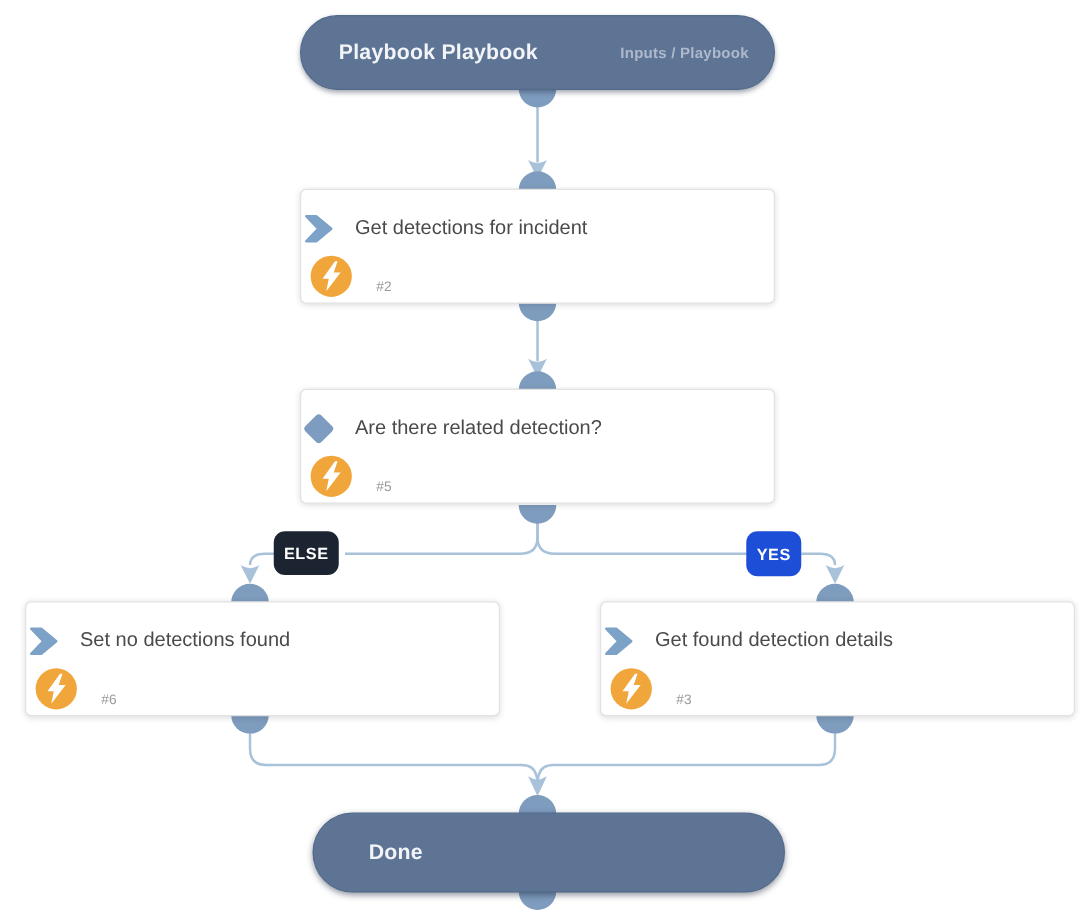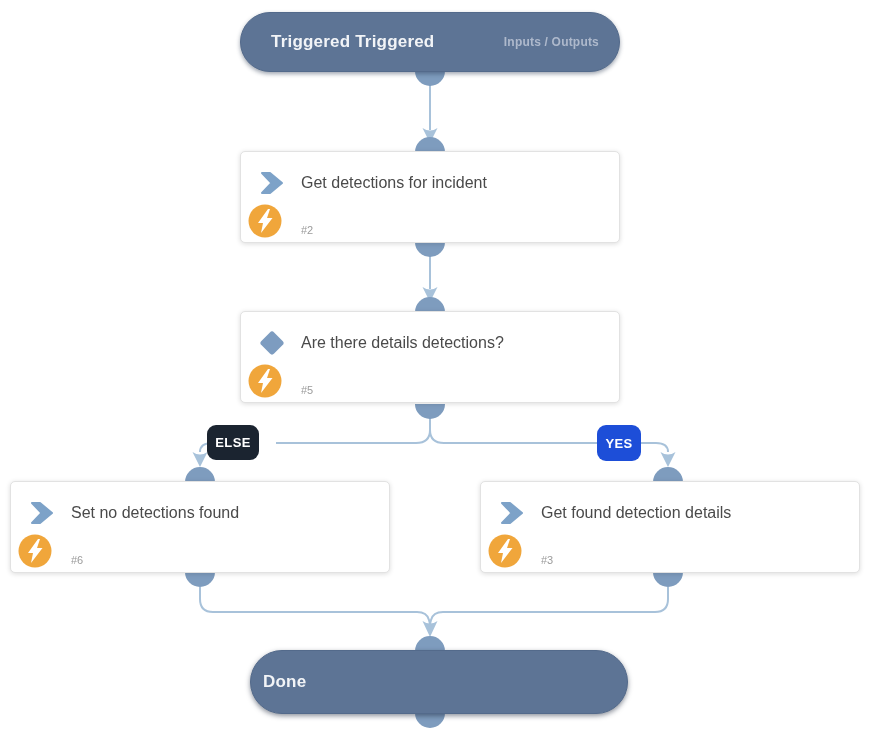--- a/index.html
+++ b/index.html
@@ -18,33 +18,33 @@
   }
   .pill-title{color:#f2f4f7;font-size:17px;font-weight:600;letter-spacing:.2px;}
   .pill-link{color:#aeb9cc;font-size:12px;font-weight:700;letter-spacing:.2px;cursor:pointer;}
 
   
   .block{
     position:absolute;width:380px;height:92px;background:#ffffff;
     border:1px solid #e2e2e2;border-radius:5px;
     box-shadow:0 1px 5px rgba(0,0,0,.14);box-sizing:border-box;cursor:pointer;
   }
-  .block-head{display:flex;align-items:center;padding:12px 14px 0 18px;height:38px;}
+  .block-head{display:flex;align-items:center;padding:12px 14px 0 1px;height:38px;}
   .block-title{color:#4a4a4a;font-size:16px;margin-left:16px;white-space:nowrap;}
   .block-foot{position:absolute;left:7px;bottom:4px;display:flex;align-items:center;}
   .block-id{color:#9b9b9b;font-size:11px;margin-left:19px;transform:translateY(9px);}
   .icon-wrap{display:inline-flex;flex:0 0 auto;}
 
   
   .branch-label{
     position:absolute;display:flex;align-items:center;justify-content:center;
     color:#ffffff;font-size:13px;font-weight:600;letter-spacing:.4px;
     border-radius:9px;cursor:pointer;
   }
-  .branch-else{left:207px;top:425px;width:52px;height:35px;background:#1b2430;}
+  .branch-else{left:219px;top:425px;width:52px;height:35px;background:#1b2430;}
   .branch-yes{left:597px;top:425px;width:44px;height:36px;background:#1d4ed8;}
 </style>
 </head>
 <body>
 
 <div class="canvas">
 
   <svg class="edges">
     <g fill="none" stroke="#a8c2da" stroke-width="2">
       <path d="M430,85 L430,130"></path>
@@ -72,22 +72,22 @@
       <path d="M185,482 A15,15 0 0 1 215,482 Z"></path>
       <path d="M653,482 A15,15 0 0 1 683,482 Z"></path>
       <path d="M185,572 A15,15 0 0 0 215,572 Z"></path>
       <path d="M653,572 A15,15 0 0 0 683,572 Z"></path>
       <path d="M415,651 A15,15 0 0 1 445,651 Z"></path>
       <path d="M415,713 A15,15 0 0 0 445,713 Z"></path>
     </g>
   </svg>
 
   <div class="pill" style="left:240px;top:12px;width:380px;height:60px;padding:0 20px 0 30px;">
-    <span class="pill-title">Triggered Triggered</span>
-    <span class="pill-link">Inputs / Outputs</span>
+    <span class="pill-title">Playbook Playbook</span>
+    <span class="pill-link">Inputs / Playbook</span>
   </div>
 
   <div class="block" style="left:240px;top:151px;">
     <div class="block-head">
       <span class="icon-wrap">
         <svg width="26" height="26" viewBox="0 0 26 26">
             <polygon points="3,3 11,3 23,13 11,23 3,23 12.5,13" fill="#7da2c8" stroke="#7da2c8" stroke-width="2" stroke-linejoin="round"></polygon>
           </svg>
       </span>
       <span class="block-title">Get detections for incident</span>
@@ -103,37 +103,37 @@
     </div>
   </div>
 
   <div class="block" style="left:240px;top:311px;">
     <div class="block-head">
       <span class="icon-wrap" style="margin-left:-2px;">
         <svg width="30" height="30" viewBox="0 0 30 30">
             <rect x="6" y="6" width="18" height="18" rx="3" fill="#7d9cc0" transform="rotate(45 15 15)"></rect>
           </svg>
       </span>
-      <span class="block-title" style="margin-left:14px;">Are there details detections?</span>
+      <span class="block-title" style="margin-left:14px;">Are there related detection?</span>
     </div>
     <div class="block-foot">
       <span class="icon-wrap">
         <svg width="34" height="34" viewBox="0 0 34 34">
             <circle cx="17" cy="17" r="16.5" fill="#f0a63b"></circle>
             <path d="M20,5 L10,19 H15 L13,29 L24.5,14 H19 L22,5 Z" fill="#ffffff"></path>
           </svg>
       </span>
       <span class="block-id">#5</span>
     </div>
   </div>
 
   <div class="branch-label branch-else">ELSE</div>
   <div class="branch-label branch-yes">YES</div>
 
-  <div class="block" style="left:10px;top:481px;">
+  <div class="block" style="left:20px;top:481px;">
     <div class="block-head">
       <span class="icon-wrap">
         <svg width="26" height="26" viewBox="0 0 26 26">
             <polygon points="3,3 11,3 23,13 11,23 3,23 12.5,13" fill="#7da2c8" stroke="#7da2c8" stroke-width="2" stroke-linejoin="round"></polygon>
           </svg>
       </span>
       <span class="block-title">Set no detections found</span>
     </div>
     <div class="block-foot">
       <span class="icon-wrap">
@@ -159,17 +159,17 @@
       <span class="icon-wrap">
         <svg width="34" height="34" viewBox="0 0 34 34">
             <circle cx="17" cy="17" r="16.5" fill="#f0a63b"></circle>
             <path d="M20,5 L10,19 H15 L13,29 L24.5,14 H19 L22,5 Z" fill="#ffffff"></path>
           </svg>
       </span>
       <span class="block-id">#3</span>
     </div>
   </div>
 
-  <div class="pill" style="left:250px;top:650px;width:378px;height:64px;padding:0 20px 0 12px;box-shadow:0 2px 5px rgba(30,40,60,.5);">
+  <div class="pill" style="left:250px;top:650px;width:378px;height:64px;padding:0 20px 0 44px;box-shadow:0 2px 5px rgba(30,40,60,.5);">
     <span class="pill-title">Done</span>
   </div>
 
 </div>
 
 </body></html>

